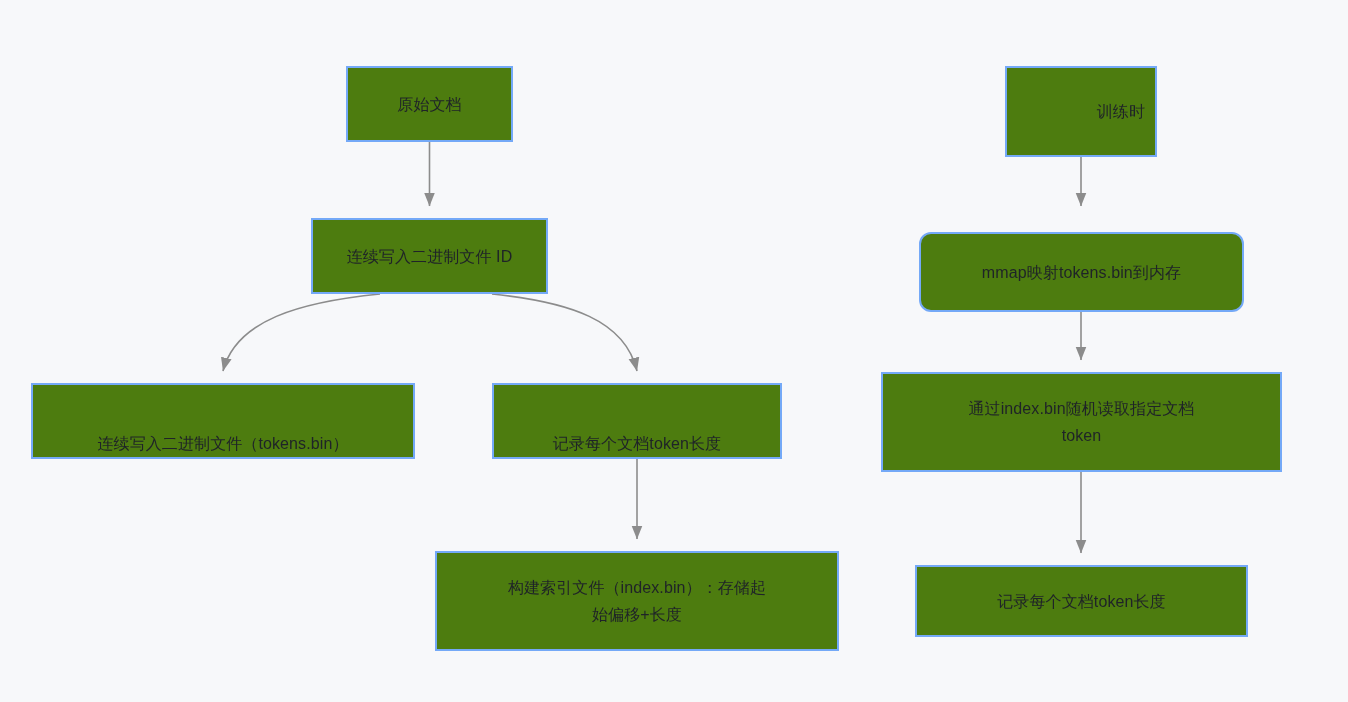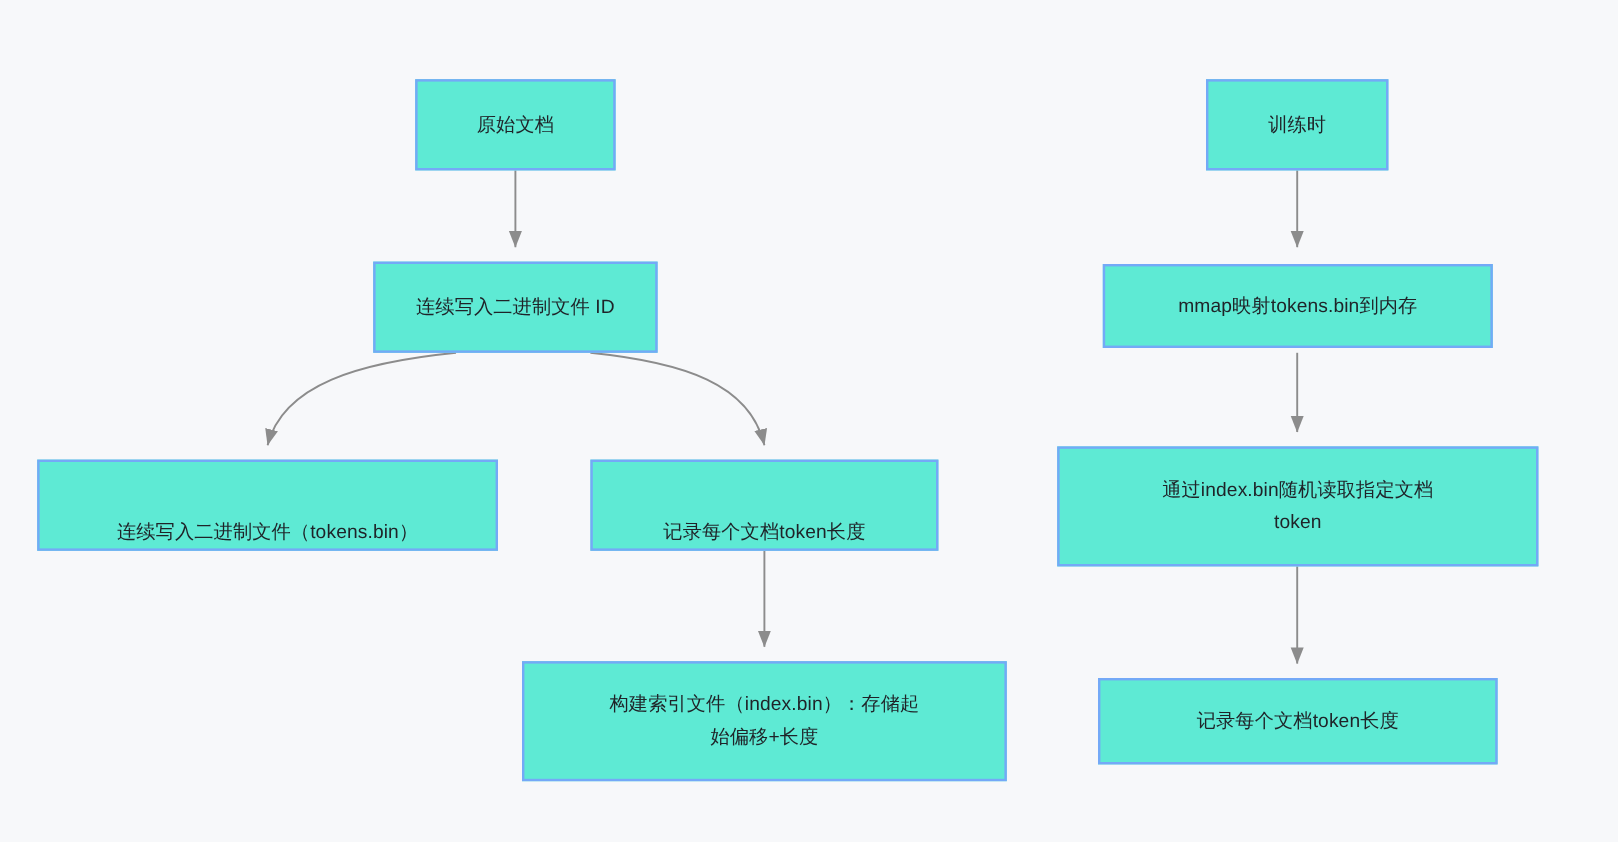--- a/index.html
+++ b/index.html
@@ -22,21 +22,21 @@
     position: absolute;
     left: 0;
     top: 0;
     width: 1348px;
     height: 702px;
     pointer-events: none;
   }
   .node {
     position: absolute;
     box-sizing: border-box;
-    background: #5eead4;
+    background: #4d7c0f;
     border: 2px solid #74a9f7;
     display: flex;
     align-items: center;
     justify-content: center;
     text-align: center;
     color: #1f2328;
     font-size: 16px;
     line-height: 27px;
     letter-spacing: 0.1px;
     white-space: pre-line;
@@ -88,25 +88,25 @@
 
   <div class="node" style="left:492px; top:383px; width:290px; height:76px;align-items:flex-end;">
     <span class="node-label">记录每个文档token长度</span>
   </div>
 
   <div class="node" style="left:435px; top:551px; width:404px; height:100px;">
     <span class="node-label">构建索引文件（index.bin）：存储起
 始偏移+长度</span>
   </div>
 
-  <div class="node" style="left:1005px; top:66px; width:152px; height:76px;">
+  <div class="node" style="left:1005px; top:66px; width:152px; height:91px;justify-content:flex-end;">
     <span class="node-label">训练时</span>
   </div>
 
-  <div class="node" style="left:919px; top:220px; width:325px; height:70px;">
+  <div class="node" style="left:919px; top:232px; width:325px; height:80px;border-radius:12px;">
     <span class="node-label">mmap映射tokens.bin到内存</span>
   </div>
 
   <div class="node" style="left:881px; top:372px; width:401px; height:100px;">
     <span class="node-label">通过index.bin随机读取指定文档
 token</span>
   </div>
 
   <div class="node" style="left:915px; top:565px; width:333px; height:72px;">
     <span class="node-label">记录每个文档token长度</span>

